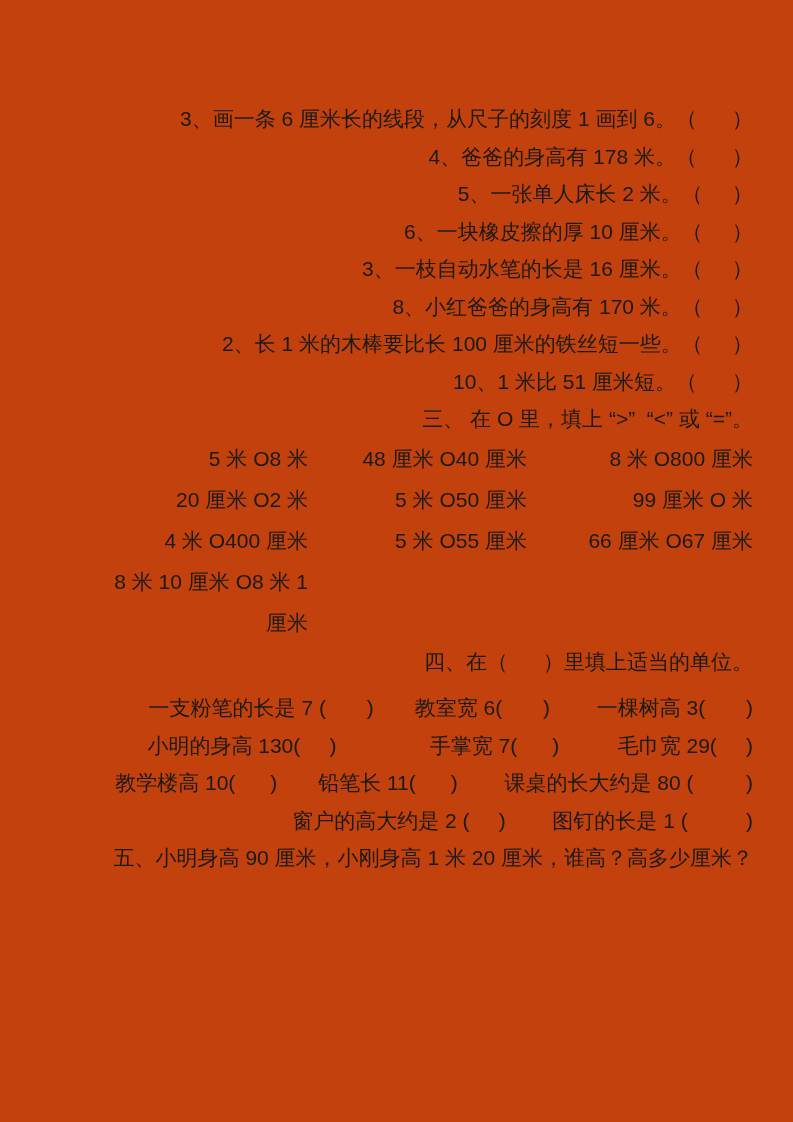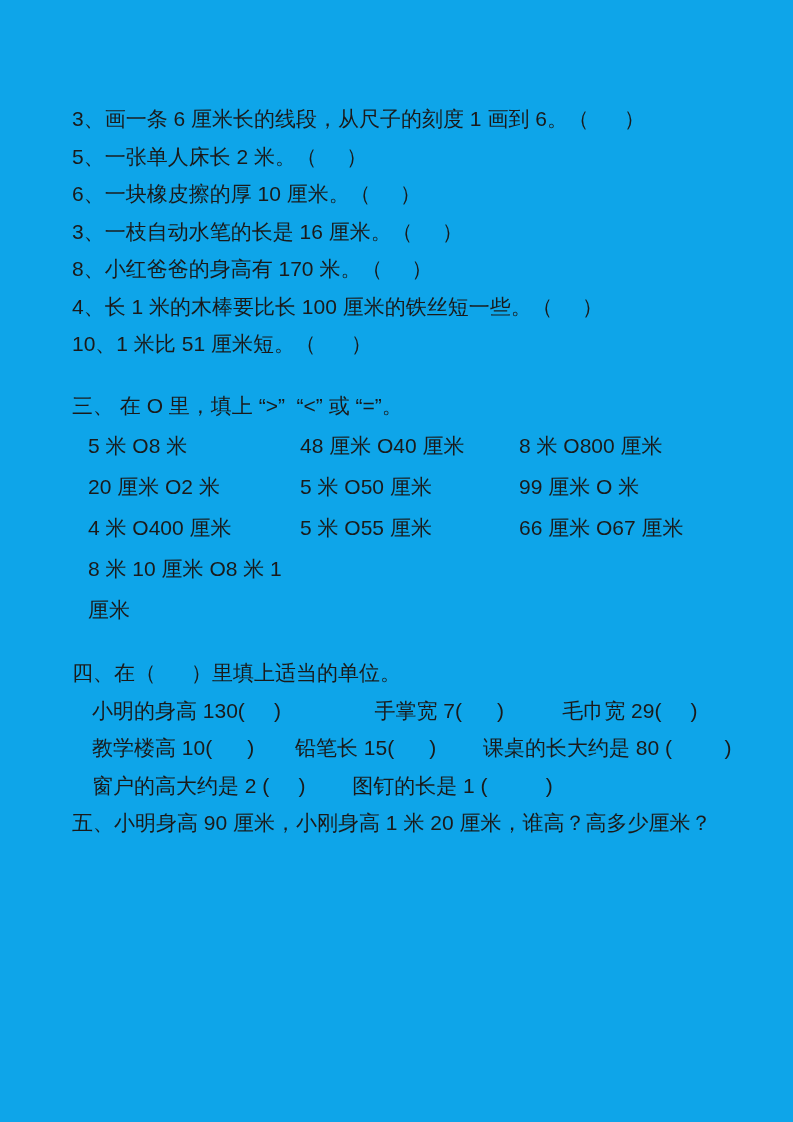--- a/index.html
+++ b/index.html
@@ -13,35 +13,35 @@
     overflow: hidden;
     font-family: "Liberation Sans", sans-serif;
     color: #1a1a1a;
   }
   .page {
     box-sizing: border-box;
     width: 793px;
     height: 1122px;
     padding: 100px 40px 0 72px;
     font-size: 21px;
-    background: #0ea5e9;
+    background: #c2410c;
+    text-align: right;
   }
   .q-line {
     line-height: 37.5px;
     white-space: pre-wrap;
   }
   .sec-heading {
     line-height: 38px;
     white-space: pre-wrap;
-    margin-top: 24px;
   }
   .cmp-row {
     display: grid;
     grid-template-columns: 212px 219px auto;
-    margin-left: 16px;
+    margin-left: 24px;
     line-height: 41px;
     white-space: pre-wrap;
   }
   .cmp-cell {
     display: block;
   }
   .unit-line {
     margin-left: 20px;
     line-height: 37.5px;
     white-space: pre-wrap;
@@ -53,25 +53,26 @@
     line-height: 37.5px;
     white-space: pre-wrap;
   }
 </style>
 </head>
 <body>
 
 <div class="page">
 
   <div class="q-line">3、画一条 6 厘米长的线段，从尺子的刻度 1 画到 6。（      ）</div>
+  <div class="q-line">4、爸爸的身高有 178 米。（      ）</div>
   <div class="q-line">5、一张单人床长 2 米。（     ）</div>
   <div class="q-line">6、一块橡皮擦的厚 10 厘米。（     ）</div>
   <div class="q-line">3、一枝自动水笔的长是 16 厘米。（     ）</div>
   <div class="q-line">8、小红爸爸的身高有 170 米。（     ）</div>
-  <div class="q-line">4、长 1 米的木棒要比长 100 厘米的铁丝短一些。（     ）</div>
+  <div class="q-line">2、长 1 米的木棒要比长 100 厘米的铁丝短一些。（     ）</div>
   <div class="q-line">10、1 米比 51 厘米短。（      ）</div>
 
   <div class="sec-heading">三、 在 O 里，填上 “&gt;”  “&lt;” 或 “=”。</div>
 
   <div class="cmp-row">
     <span class="cmp-cell">5 米 O8 米</span>
     <span class="cmp-cell">48 厘米 O40 厘米</span>
     <span class="cmp-cell">8 米 O800 厘米</span>
   </div>
   <div class="cmp-row">
@@ -83,19 +84,20 @@
     <span class="cmp-cell">4 米 O400 厘米</span>
     <span class="cmp-cell">5 米 O55 厘米</span>
     <span class="cmp-cell">66 厘米 O67 厘米</span>
   </div>
   <div class="cmp-row">
     <span class="cmp-cell">8 米 10 厘米 O8 米 1 厘米</span>
   </div>
 
   <div class="sec-heading">四、在（      ）里填上适当的单位。</div>
 
+  <div class="unit-line first">一支粉笔的长是 7 (       )       教室宽 6(       )        一棵树高 3(       )</div>
   <div class="unit-line">小明的身高 130(     )                手掌宽 7(      )          毛巾宽 29(     )</div>
-  <div class="unit-line">教学楼高 10(      )       铅笔长 15(      )        课桌的长大约是 80 (         )</div>
+  <div class="unit-line">教学楼高 10(      )       铅笔长 11(      )        课桌的长大约是 80 (         )</div>
   <div class="unit-line">窗户的高大约是 2 (     )        图钉的长是 1 (          )</div>
 
   <div class="problem-line">五、小明身高 90 厘米，小刚身高 1 米 20 厘米，谁高？高多少厘米？</div>
 
 </div>
 
 </body></html>

